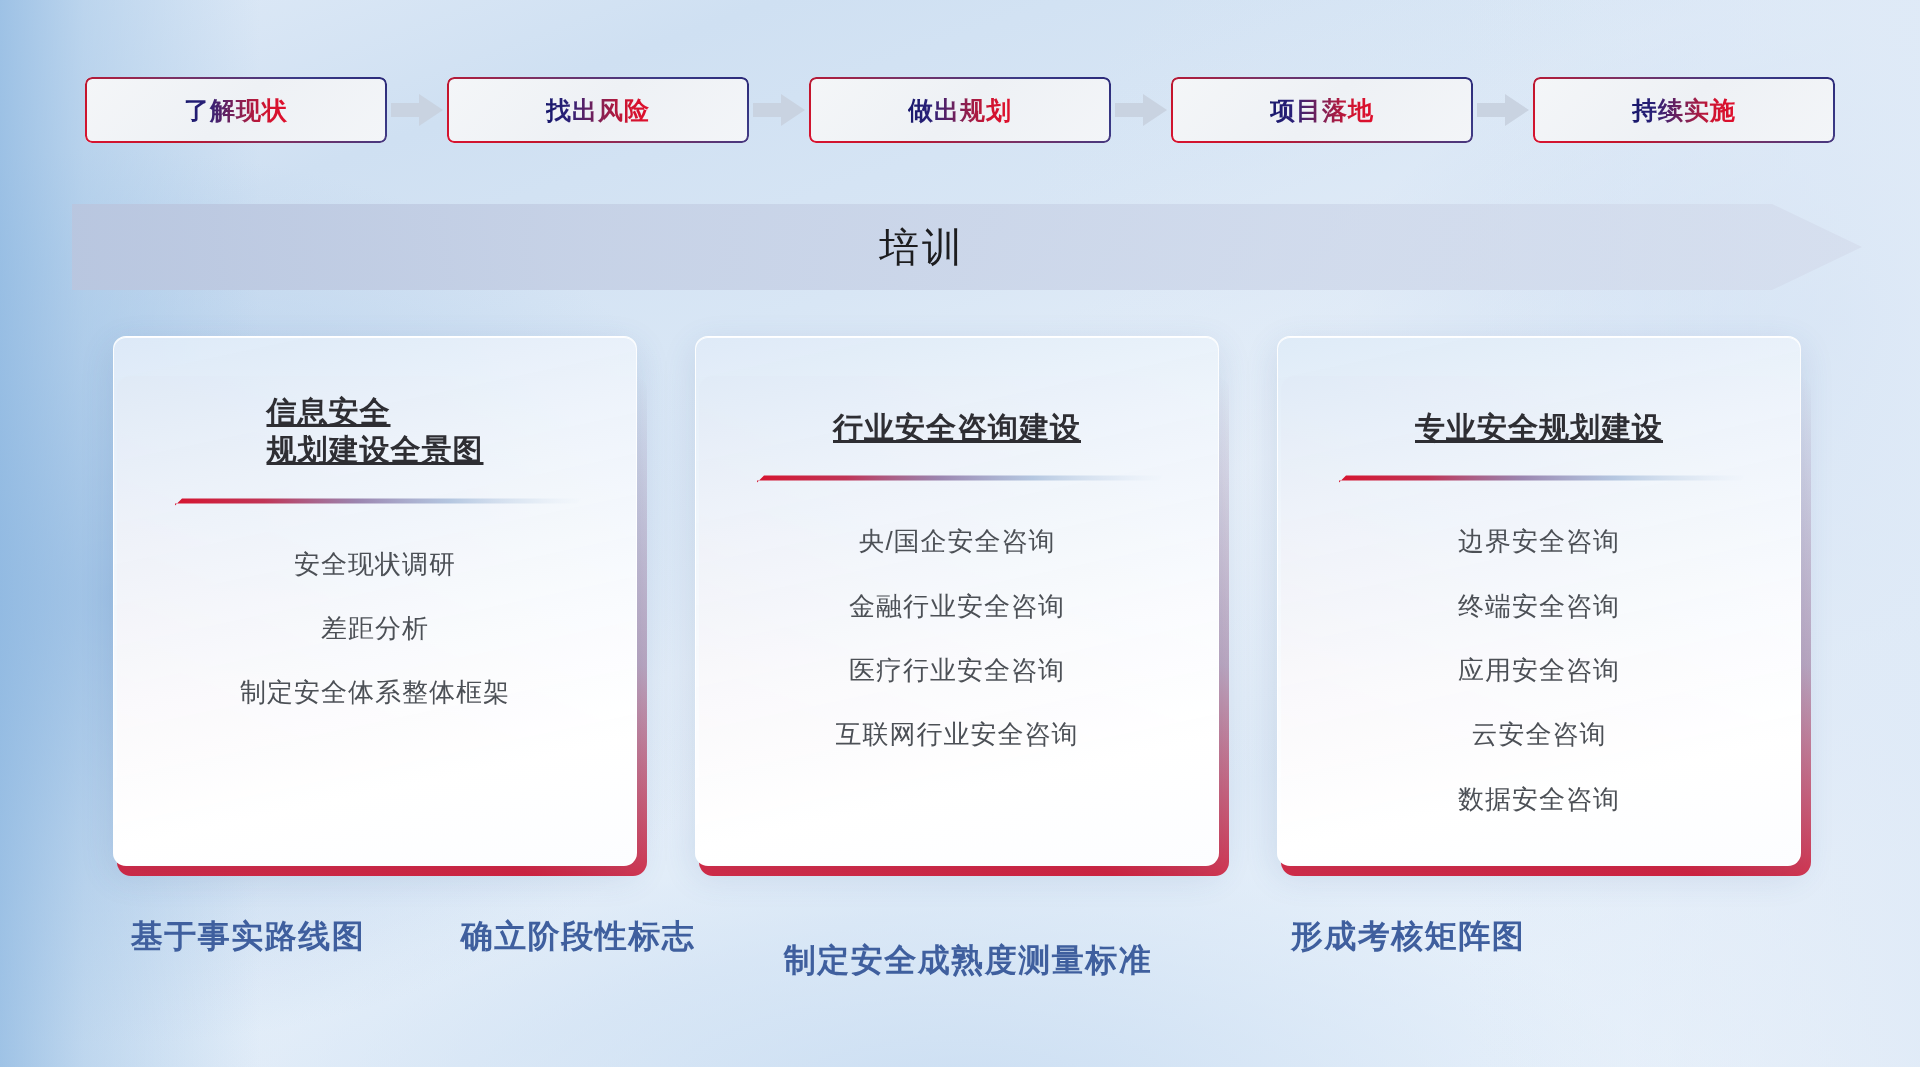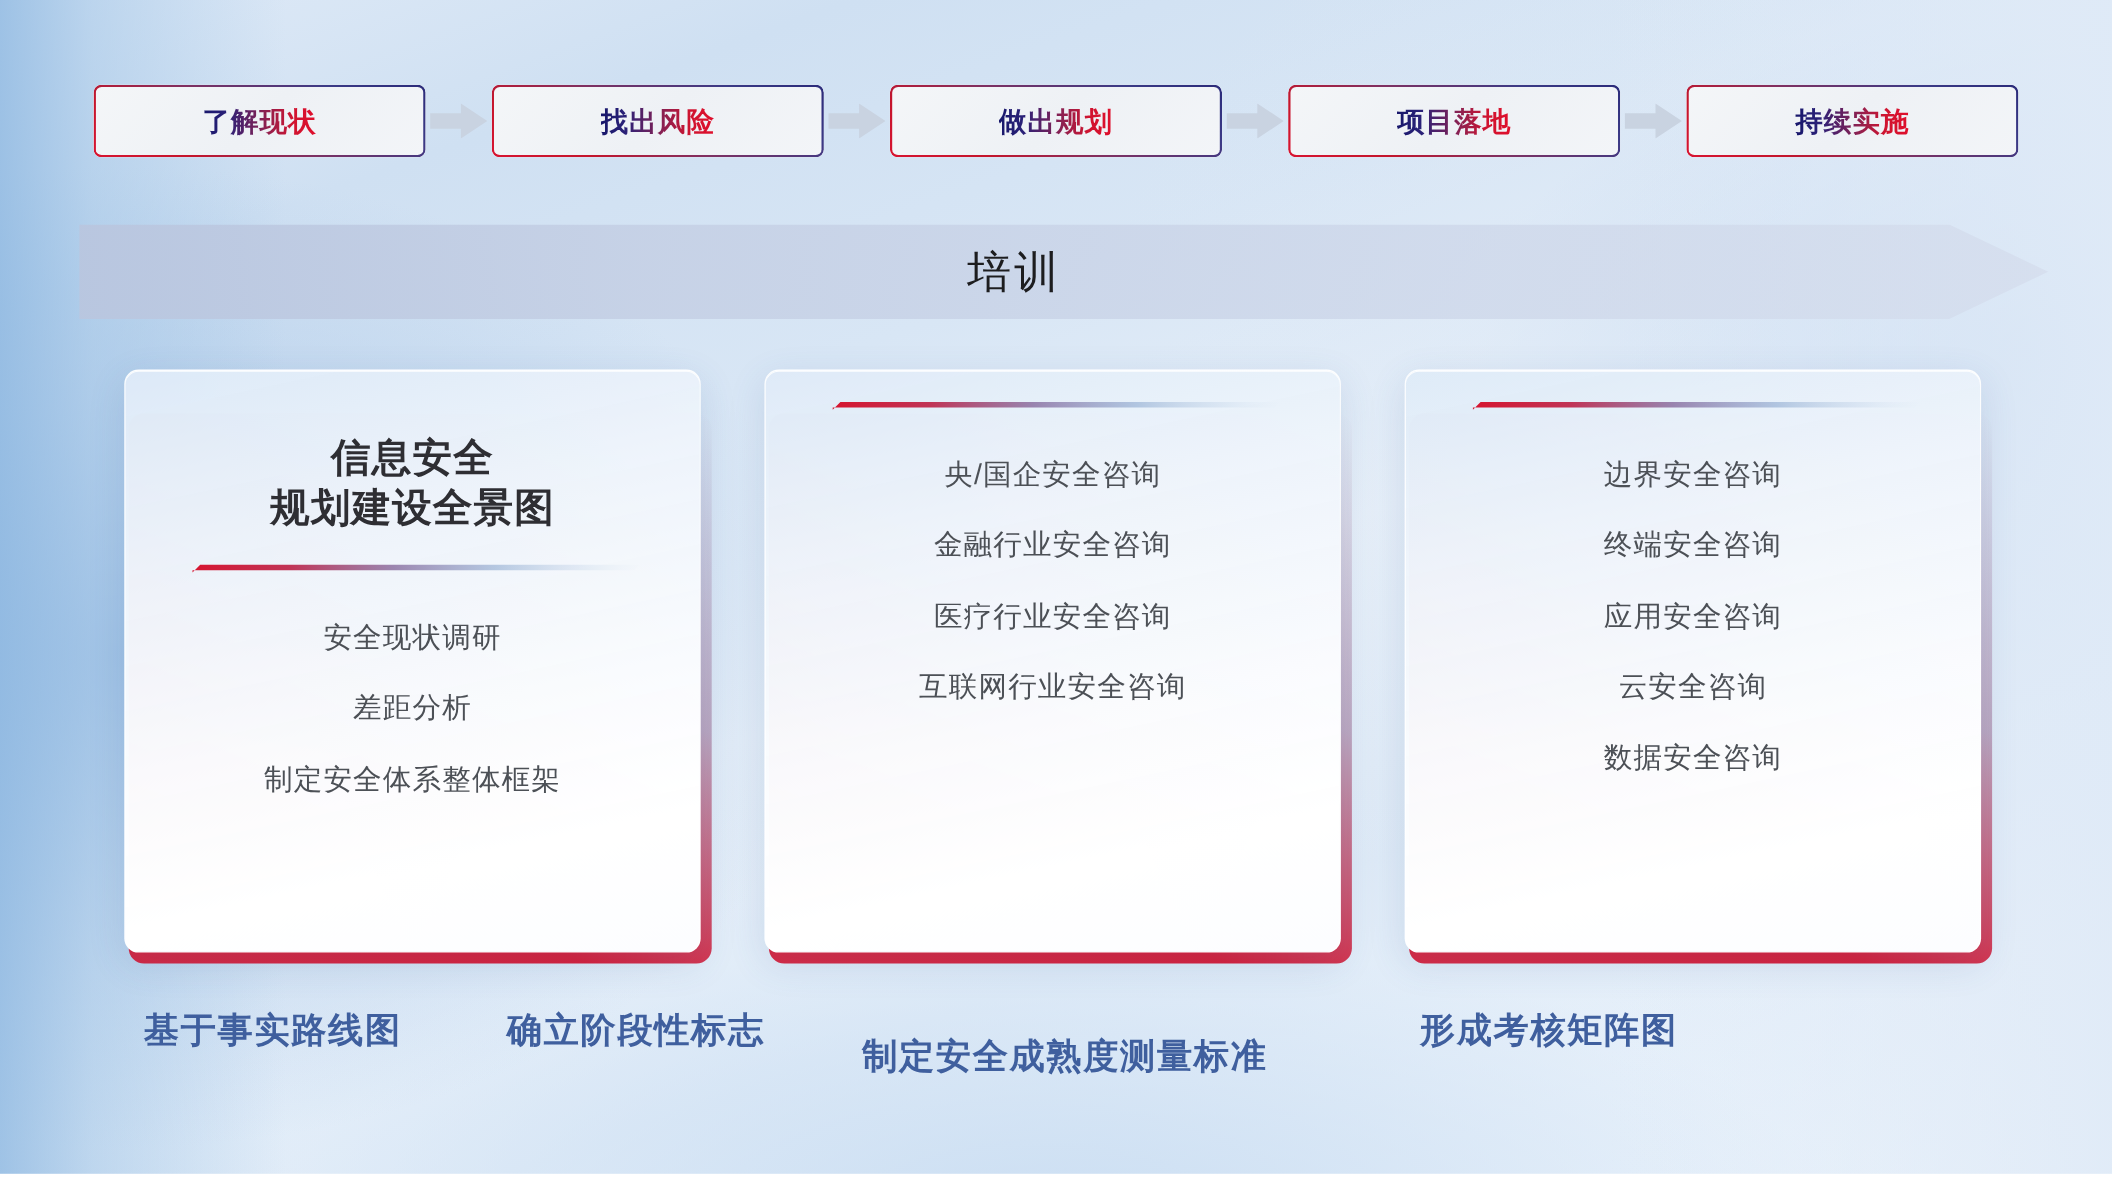--- a/index.html
+++ b/index.html
@@ -160,27 +160,28 @@
       linear-gradient(168deg, rgba(222,234,247,0.96) 0%, rgba(238,244,251,0.97) 26%, rgba(250,252,254,0.99) 58%, rgba(255,255,255,1) 80%, rgba(252,253,255,1) 100%);
     box-shadow: 0 10px 34px rgba(60,95,150,0.14), inset 0 1px 0 rgba(255,255,255,0.9);
     display: flex;
     flex-direction: column;
     align-items: center;
     padding: 0 36px;
     overflow: hidden;
   }
   .card-title {
     margin-top: 56px;
-    font-size: 36px;
+    font-size: 30px;
     font-weight: 700;
     color: #2e2e33;
     line-height: 1.28;
-    text-align: center;
+    text-align: left;
     letter-spacing: 1px;
     white-space: pre-line;
+    text-decoration: underline;
   }
   .card-title.one-line { margin-top: 72px; }
 
   .divider {
     position: relative;
     width: 412px;
     height: 14px;
     margin-top: 26px;
     flex: 0 0 auto;
   }
@@ -310,20 +311,21 @@
         <div class="card-list">
           <div class="card-list-item">安全现状调研</div>
           <div class="card-list-item">差距分析</div>
           <div class="card-list-item">制定安全体系整体框架</div>
         </div>
       </div>
     </div>
 
     <div class="card-wrap">
       <div class="card">
+        <div class="card-title one-line">行业安全咨询建设</div>
         <div class="divider">
           <svg width="412" height="14" viewBox="0 0 412 14">
             <defs>
               <linearGradient id="divGrad2" x1="0" y1="0" x2="1" y2="0">
                 <stop offset="0%" stop-color="#d6142f" stop-opacity="1"></stop>
                 <stop offset="22%" stop-color="#bd2448" stop-opacity="0.92"></stop>
                 <stop offset="45%" stop-color="#7b5a92" stop-opacity="0.72"></stop>
                 <stop offset="68%" stop-color="#7e9dc8" stop-opacity="0.52"></stop>
                 <stop offset="88%" stop-color="#b9cde4" stop-opacity="0.28"></stop>
                 <stop offset="100%" stop-color="#dde8f4" stop-opacity="0.05"></stop>
@@ -336,20 +338,21 @@
           <div class="card-list-item">央/国企安全咨询</div>
           <div class="card-list-item">金融行业安全咨询</div>
           <div class="card-list-item">医疗行业安全咨询</div>
           <div class="card-list-item">互联网行业安全咨询</div>
         </div>
       </div>
     </div>
 
     <div class="card-wrap">
       <div class="card">
+        <div class="card-title one-line">专业安全规划建设</div>
         <div class="divider">
           <svg width="412" height="14" viewBox="0 0 412 14">
             <defs>
               <linearGradient id="divGrad3" x1="0" y1="0" x2="1" y2="0">
                 <stop offset="0%" stop-color="#d6142f" stop-opacity="1"></stop>
                 <stop offset="22%" stop-color="#bd2448" stop-opacity="0.92"></stop>
                 <stop offset="45%" stop-color="#7b5a92" stop-opacity="0.72"></stop>
                 <stop offset="68%" stop-color="#7e9dc8" stop-opacity="0.52"></stop>
                 <stop offset="88%" stop-color="#b9cde4" stop-opacity="0.28"></stop>
                 <stop offset="100%" stop-color="#dde8f4" stop-opacity="0.05"></stop>

